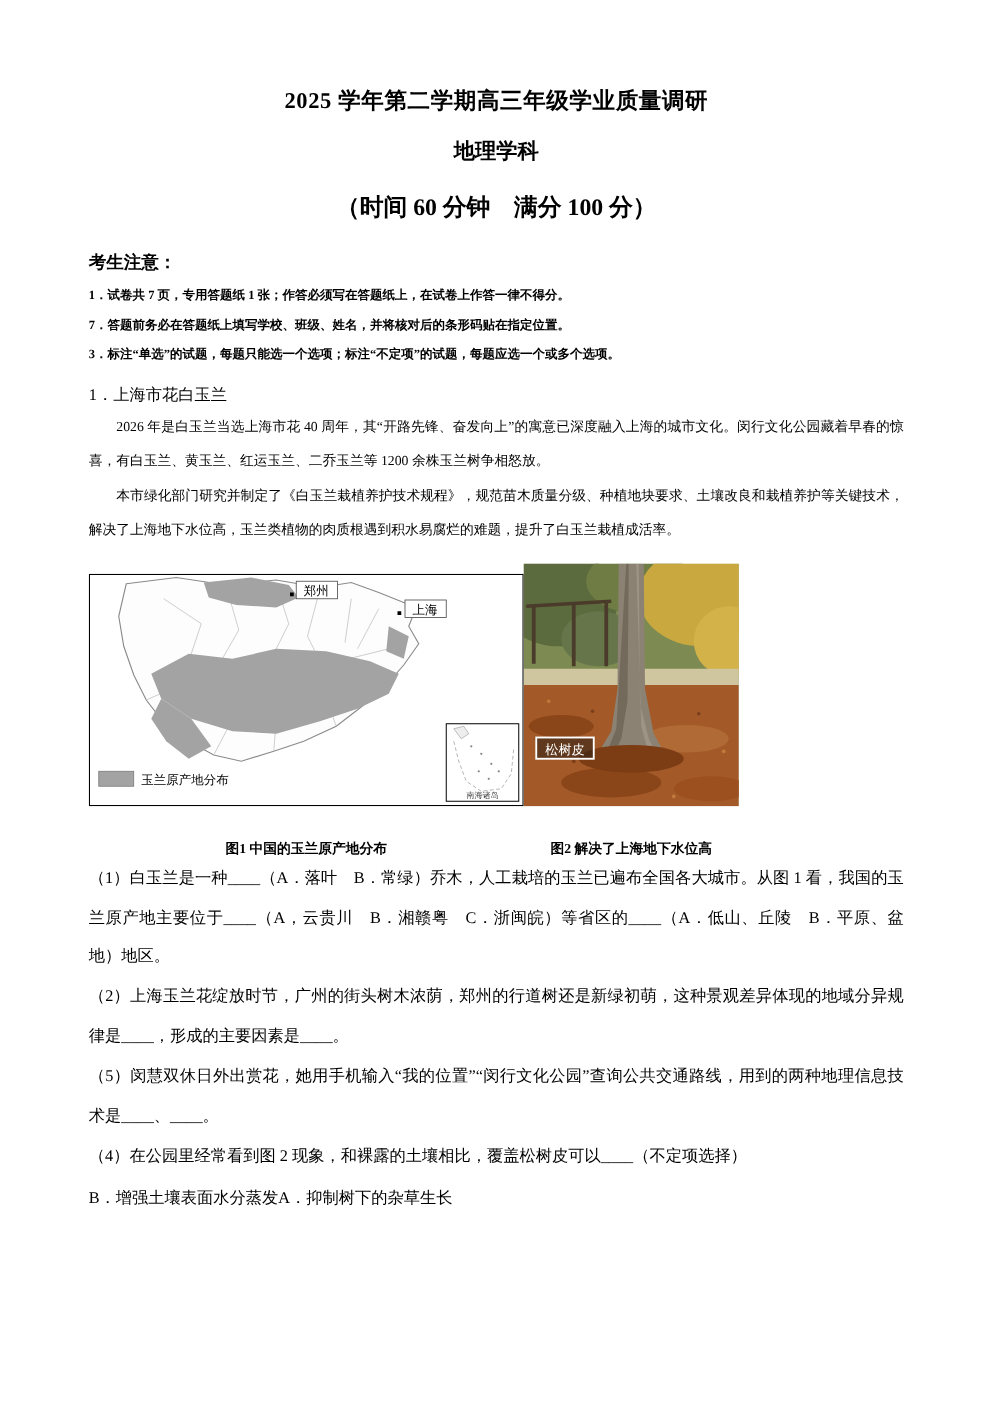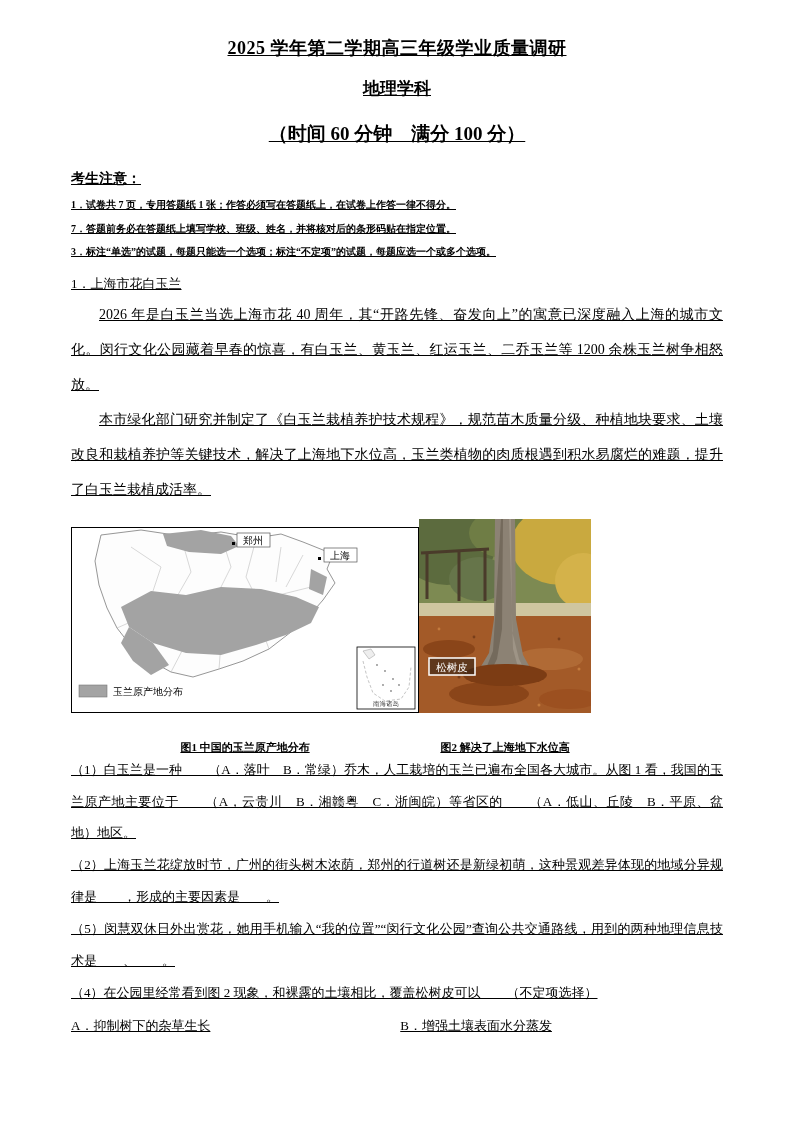--- a/index.html
+++ b/index.html
@@ -3,31 +3,31 @@
 <meta charset="utf-8">
 <style>
   * { margin: 0; padding: 0; box-sizing: border-box; }
   html, body { background: #ffffff; }
   body {
     width: 793px; height: 1122px;
     overflow: hidden;
     font-family: "Liberation Serif", "DejaVu Serif", serif;
     color: #000;
   }
-  .page { padding: 36px 70px 0 71px; text-decoration: underline; }
+  .page { padding: 68px 70px 0 71px; }
 
   .title   { text-align: center; font-size: 18px; font-weight: bold; letter-spacing: 0.5px; }
   .subject { text-align: center; font-size: 17px; font-weight: bold; margin-top: 17px; }
   .exam-info { text-align: center; font-size: 19px; font-weight: bold; margin-top: 21px; }
 
   .notice-heading { font-size: 14px; font-weight: bold; margin-top: 18px; line-height: 2; }
   .notice-item { font-size: 10px; font-weight: bold; line-height: 2.35; text-align: justify; }
 
   .section-title { font-size: 13px; margin-top: 7px; line-height: 2; }
-  .para { font-size: 14px; line-height: 2.5; text-align: justify; text-indent: 2em; }
+  .para { font-size: 11px; line-height: 2.5; text-align: justify; text-indent: 2em; }
 
   .figures { display: flex; align-items: flex-end; margin-top: 12px; }
   .figure { display: flex; flex-direction: column; align-items: center; gap: 24px; }
   .figure-caption { font-size: 11px; font-weight: bold; margin-top: 3px; line-height: 1.3; }
   svg text { font-family: "Liberation Sans", "DejaVu Sans", sans-serif; }
 
   .questions { }
   .question { font-size: 13px; line-height: 2.45; text-align: justify; }
   .options-row { display: flex; margin-top: 4px; }
   .option { font-size: 13px; line-height: 2; }
@@ -152,18 +152,18 @@
       <div class="figure-caption">图2  解决了上海地下水位高</div>
     </div>
   </div>
 
   <div class="questions">
     <p class="question">（1）白玉兰是一种____（A．落叶　B．常绿）乔木，人工栽培的玉兰已遍布全国各大城市。从图 1 看，我国的玉兰原产地主要位于____（A，云贵川　B．湘赣粤　C．浙闽皖）等省区的____（A．低山、丘陵　B．平原、盆地）地区。</p>
     <p class="question">（2）上海玉兰花绽放时节，广州的街头树木浓荫，郑州的行道树还是新绿初萌，这种景观差异体现的地域分异规律是____，形成的主要因素是____。</p>
     <p class="question">（5）闵慧双休日外出赏花，她用手机输入“我的位置”“闵行文化公园”查询公共交通路线，用到的两种地理信息技术是____、____。</p>
     <p class="question">（4）在公园里经常看到图 2 现象，和裸露的土壤相比，覆盖松树皮可以____（不定项选择）</p>
     <div class="options-row">
+      <div class="option option-b">B．增强土壤表面水分蒸发</div>
       <div class="option option-a">A．抑制树下的杂草生长</div>
-      <div class="option option-b">B．增强土壤表面水分蒸发</div>
     </div>
   </div>
 
 </div>
 
 </body></html>

